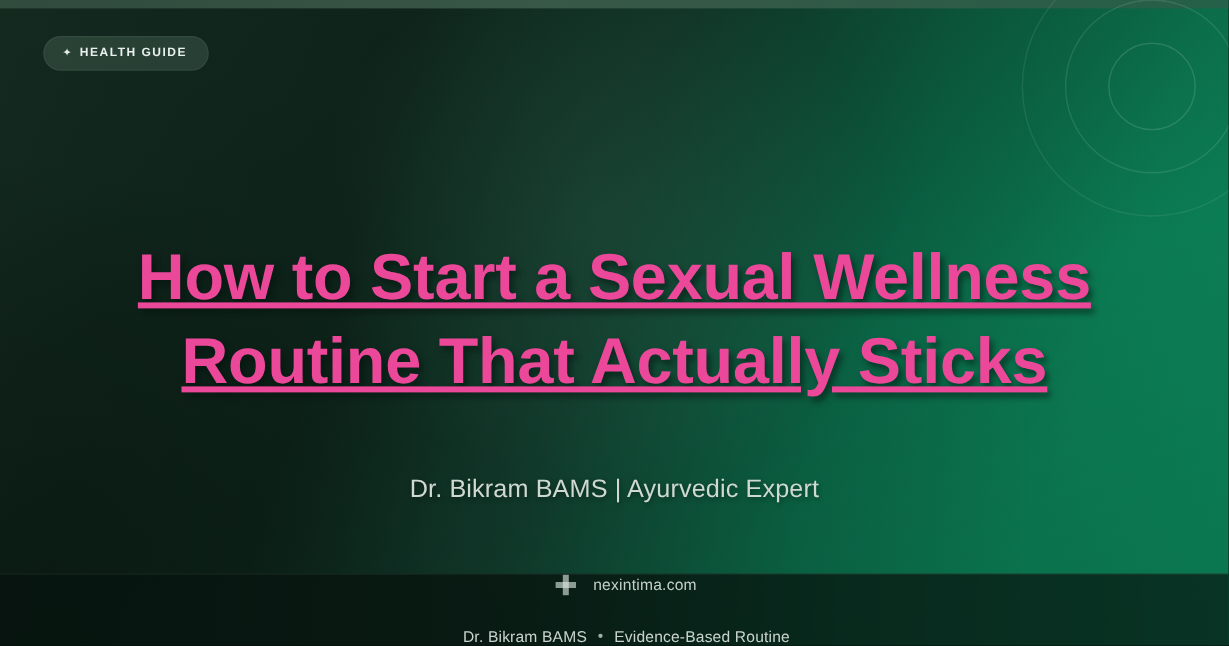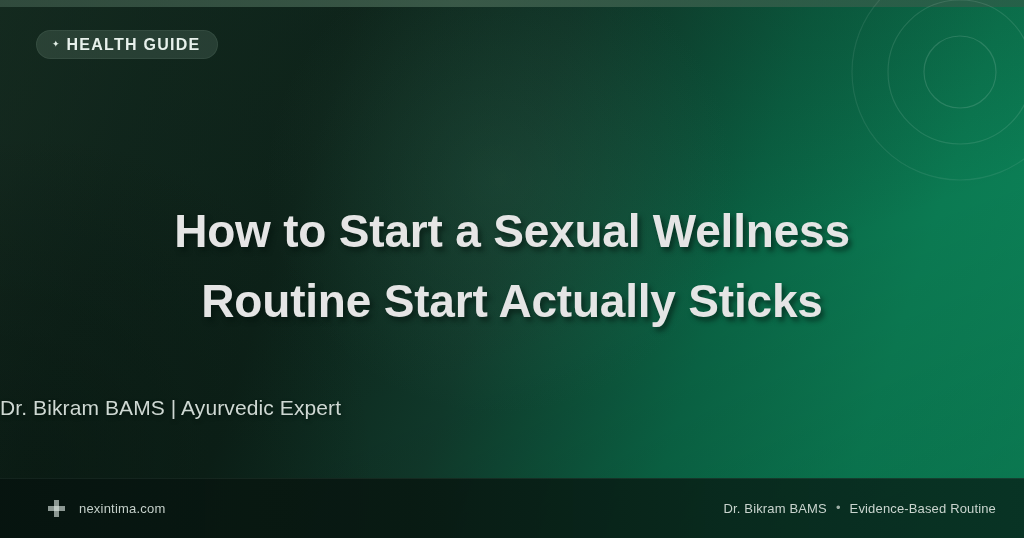--- a/index.html
+++ b/index.html
@@ -100,50 +100,52 @@
     background: rgba(186, 222, 201, 0.14);
     box-shadow: inset 0 0 0 1px rgba(200, 230, 212, 0.07);
   }
   .badge-star {
     font-size: 9px;
     line-height: 1;
     color: #e4efe8;
     margin-top: -1px;
   }
   .badge-label {
-    font-size: 16px;
+    font-size: 10px;
     font-weight: bold;
     letter-spacing: 1.25px;
     color: #e8f1ec;
     white-space: nowrap;
   }
 
   
   .title-block {
     position: absolute;
     left: 0;
     top: 196px;
     width: 1024px;
     text-align: center;
   }
   .title-line {
-    font-size: 46px;
+    font-size: 54px;
     font-weight: bold;
     line-height: 70px;
-    color: #e5e5e5;
+    color: #ec4899;
     letter-spacing: -0.2px;
     text-shadow: 3px 4px 5px rgba(3, 18, 12, 0.55);
     white-space: nowrap;
+    text-decoration: underline;
   }
 
   .subtitle {
     position: absolute;
     left: 0;
     top: 396px;
     width: 1024px;
+    text-align: center;
     font-size: 21px;
     color: #cfd8d3;
     letter-spacing: 0.1px;
     text-shadow: 1px 2px 4px rgba(3, 18, 12, 0.45);
     white-space: nowrap;
   }
 
   
   .footer {
     position: absolute;
@@ -155,20 +157,21 @@
         rgba(7,20,15,0.96) 0%,
         rgba(8,25,18,0.95) 40%,
         rgba(8,38,27,0.93) 72%,
         rgba(8,46,33,0.92) 100%);
     border-top: 1px solid rgba(140, 180, 160, 0.10);
     display: flex;
     align-items: center;
     justify-content: space-between;
     box-sizing: border-box;
     padding: 0 28px 0 48px;
+    flex-direction: column;
   }
   .footer-left {
     display: flex;
     align-items: center;
     gap: 14px;
   }
   .logo-mark {
     width: 17px;
     height: 17px;
     position: relative;
@@ -222,21 +225,21 @@
     <circle cx="960" cy="72" r="108" fill="none" stroke="rgba(205,230,216,0.10)" stroke-width="1.2"></circle>
   </svg>
 
   <div class="badge">
     <span class="badge-star">✦</span>
     <span class="badge-label">HEALTH GUIDE</span>
   </div>
 
   <div class="title-block">
     <div class="title-line">How to Start a Sexual Wellness</div>
-    <div class="title-line">Routine Start Actually Sticks</div>
+    <div class="title-line">Routine That Actually Sticks</div>
   </div>
 
   <div class="subtitle">Dr. Bikram BAMS | Ayurvedic Expert</div>
 
   <div class="footer">
     <div class="footer-left">
       <span class="logo-mark"></span>
       <span class="footer-domain">nexintima.com</span>
     </div>
     <div class="footer-right">

